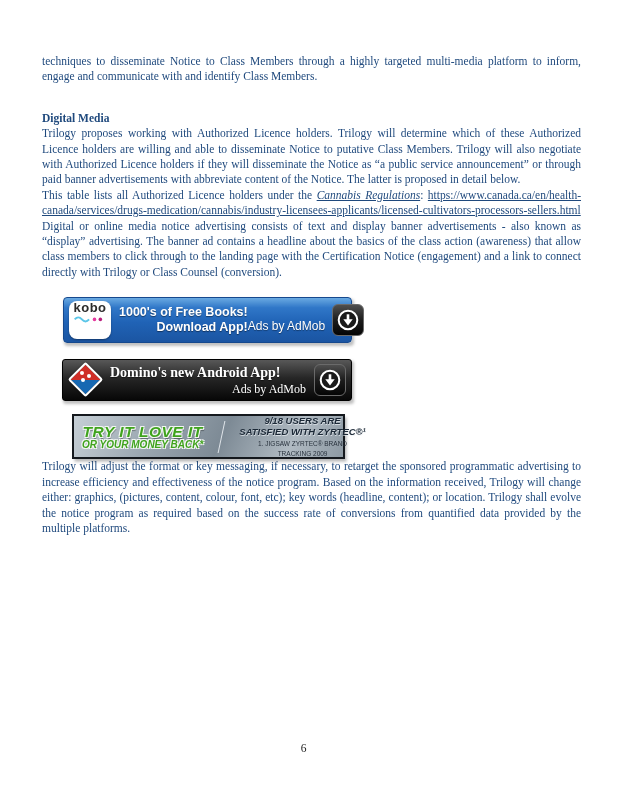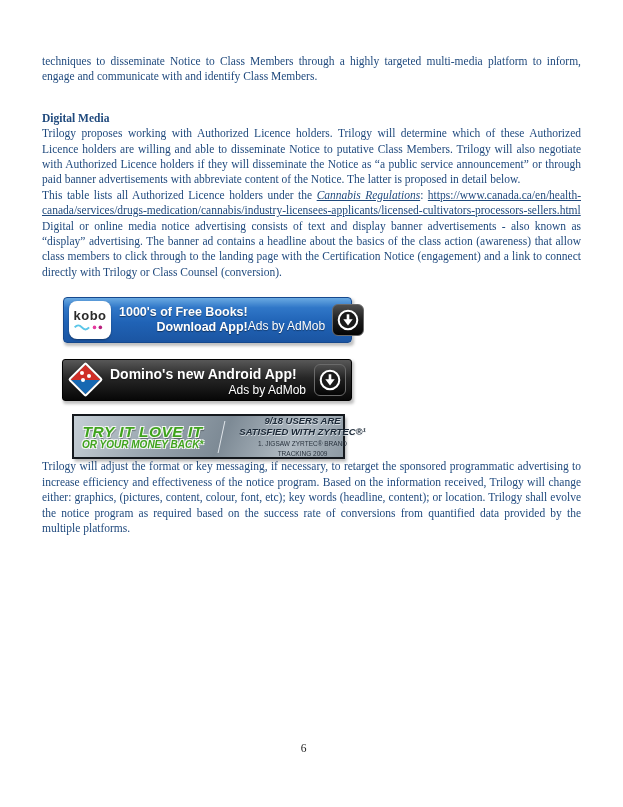--- a/index.html
+++ b/index.html
@@ -48,21 +48,21 @@
   
   .banner-kobo {
     width: 289px; height: 46px; margin-left: 21px;
     background: linear-gradient(180deg, #6aaae2 0%, #3077c8 22%, #2063b6 55%, #1b55a2 100%);
     border: 1px solid #16498e; border-radius: 4px;
     box-shadow: 1.5px 2.5px 3px rgba(0,0,0,0.25);
     padding: 0 5px;
   }
   .kobo-logo {
     width: 42px; height: 38px; background: #ffffff; border-radius: 8px;
-    display: flex; flex-direction: column; align-items: center; justify-content: center;
+    display: flex; flex-direction: column; align-items: center; 
     box-shadow: 0 1px 2px rgba(0,0,0,0.35);
     flex: 0 0 auto;
   }
   .kobo-word { font-size: 13px; font-weight: bold; color: #2b2b2b; line-height: 13px; letter-spacing: 0.5px; }
   .banner-text { margin-left: 8px; }
   .kobo-line {
     font-size: 12.5px; font-weight: bold; color: #ffffff; line-height: 15px;
     text-shadow: 0 1px 1px rgba(0,0,0,0.45); white-space: nowrap; text-align: right;
   }
   .ads-label {
@@ -77,20 +77,21 @@
     border: 1px solid #6a6a6a; border-radius: 6px;
     display: flex; align-items: center; justify-content: center;
   }
   
   .banner-dominos {
     width: 290px; height: 42px; margin-left: 20px; margin-top: 16px;
     background: linear-gradient(180deg, #585858 0%, #262626 45%, #070707 100%);
     border: 1px solid #000000; border-radius: 3px;
     box-shadow: 1.5px 2.5px 3px rgba(0,0,0,0.25);
     padding: 0 5px;
+    font-family: Liberation Serif, serif;
   }
   .dominos-logo { position: relative; width: 36px; height: 36px; flex: 0 0 auto; }
   .dominos-diamond {
     position: absolute; left: 5px; top: 5px; width: 25px; height: 25px;
     transform: rotate(45deg);
     background: linear-gradient(135deg, #cf2e27 0%, #cf2e27 50%, #1768b2 50%, #1768b2 100%);
     border: 2px solid #ffffff; border-radius: 2px;
     box-shadow: 0 0 2px rgba(0,0,0,0.6);
   }
   .pip { position: absolute; width: 4px; height: 4px; border-radius: 50%; background: #ffffff; }

